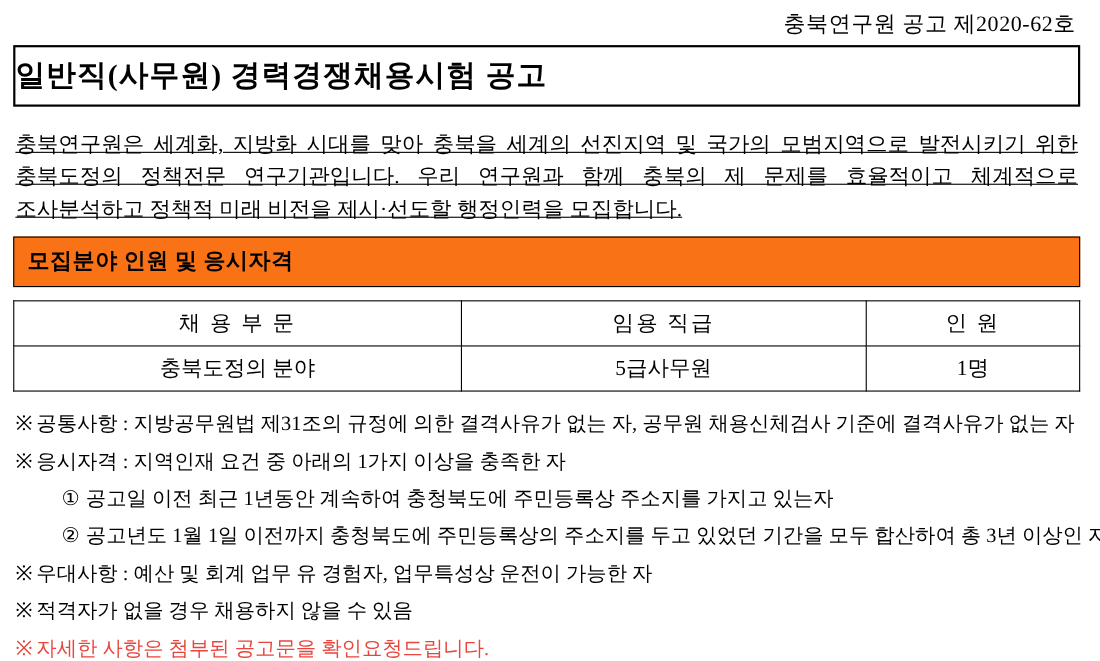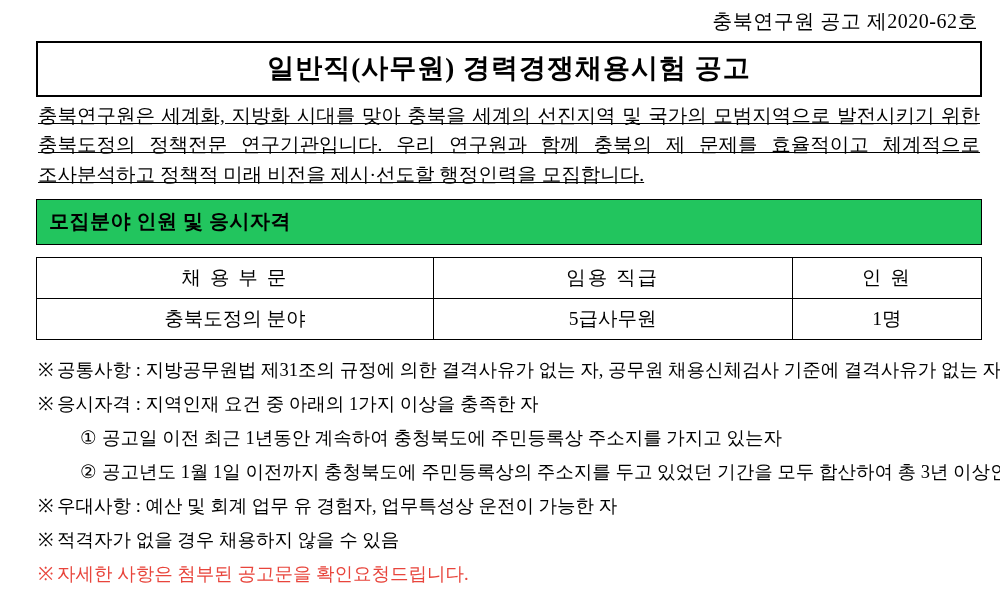--- a/index.html
+++ b/index.html
@@ -12,55 +12,55 @@
     height: 601px;
     font-family: "Liberation Serif", serif;
     color: #000000;
     overflow: hidden;
   }
   .page {
     position: relative;
     width: 1000px;
     height: 457px;
     box-sizing: border-box;
-    padding: 6px 18px 0 36px;
+    padding: 6px 18px 0 12px;
   }
   .doc-number {
     text-align: right;
     font-size: 20px;
     letter-spacing: 0.5px;
     margin: 2px 4px 6px 0;
     white-space: nowrap;
   }
   .title-box {
     border: 2px solid #000000;
-    text-align: center;
+    text-align: left;
     padding: 7px 0 9px 0;
-    margin: 0 0 4px 0;
+    margin: 0 0 20px 0;
   }
   .title-box .title-text {
     font-size: 27px;
     font-weight: bold;
     letter-spacing: 1px;
   }
   .intro {
     font-size: 19.5px;
     line-height: 1.5;
     text-align: justify;
     text-justify: inter-word;
     margin: 2px 2px 10px 2px;
     word-break: keep-all;
     text-decoration: underline;
   }
   .intro p {
     margin: 0;
   }
   .section-bar {
     border: 1.5px solid #000000;
-    background: #22c55e;
+    background: #f97316;
     font-size: 20px;
     font-weight: bold;
     padding: 8px 12px 9px 12px;
     margin: 0 0 12px 0;
     letter-spacing: 0.5px;
   }
   table.recruit {
     width: 100%;
     border-collapse: collapse;
     table-layout: fixed;

